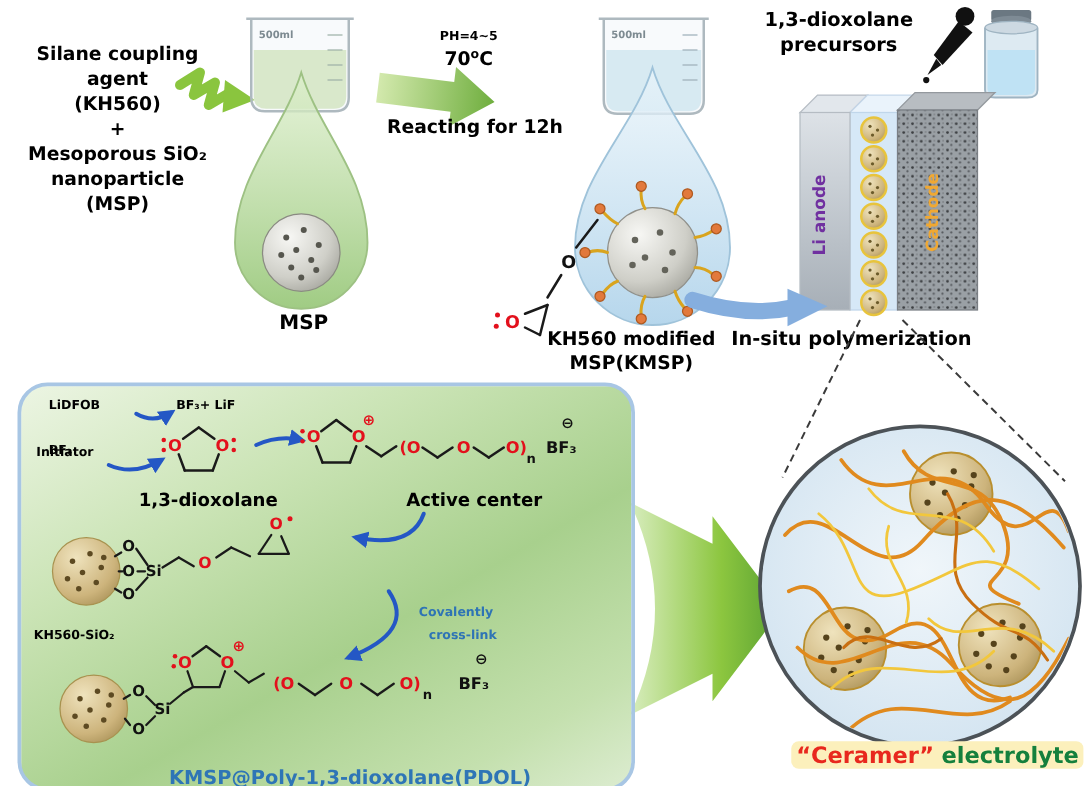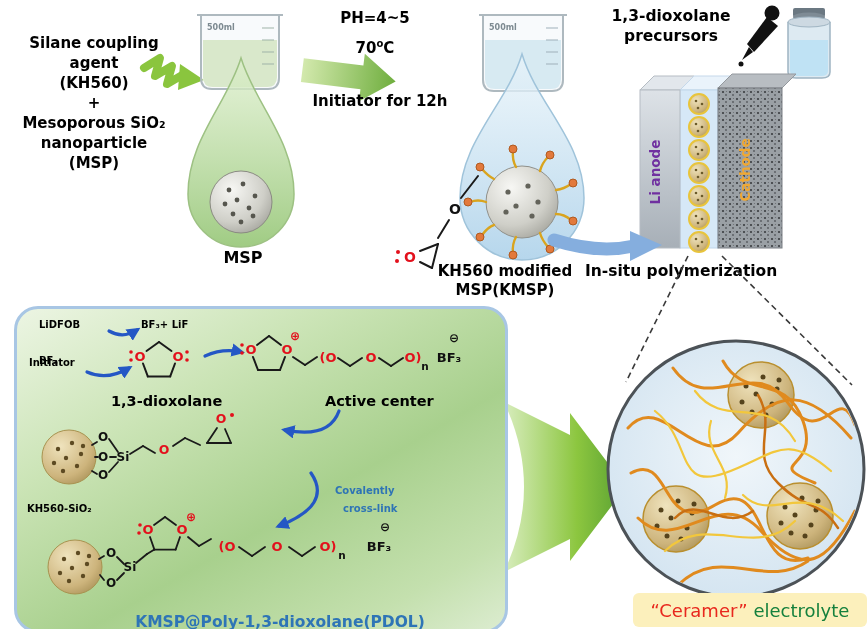--- a/index.html
+++ b/index.html
@@ -155,26 +155,26 @@
   </svg>
 
   <svg class="abs" style="left:183px;top:56px" width="116" height="196">
     <path d="M58,2 C72,48 111,84 111,138 A53,53 0 1 1 5,138 C5,84 44,48 58,2 Z" fill="url(#dropG)" stroke="#9dc183" stroke-width="1.5"></path>
     <g>
       <use href="#sph-gray-31" xlink:href="#sph-gray-31" x="58" y="146"></use>
     </g>
   </svg>
   <div class="abs tc b" style="left:208px;top:248px;width:70px;font-size:16px">MSP</div>
 
-  <div class="abs tc b" style="left:325px;top:9px;width:100px;font-size:15px">PH=4~5</div>
+  <div class="abs tc b" style="left:325px;top:24px;width:100px;font-size:10px">PH=4~5</div>
   <div class="abs tc b" style="left:325px;top:38px;width:100px;font-size:15px"><span>70</span><sup style="font-size:10px">o</sup><span>C</span></div>
   <svg class="abs" style="left:300px;top:50px;transform:rotate(7deg)" width="100" height="52">
     <polygon points="2,14 62,14 62,2 96,26 62,50 62,38 2,38" fill="url(#blockG)"></polygon>
   </svg>
-  <div class="abs tc b" style="left:300px;top:92px;width:160px;font-size:15px">Initiator for 12h</div>
+  <div class="abs tc b" style="left:300px;top:92px;width:160px;font-size:15px">Reacting for 12h</div>
 
   <svg class="abs" style="left:476px;top:8px" width="96" height="88">
     <path d="M9,32 L9,71 Q9,81 19,81 L75,81 Q85,81 85,71 L85,32 Z" fill="#cde7f0"></path>
     <path d="M7,7 L7,72 Q7,83 18,83 L76,83 Q87,83 87,72 L87,7" fill="rgba(235,242,246,0.35)" stroke="#aeb9bf" stroke-width="2"></path>
     <line x1="3" y1="7" x2="91" y2="7" stroke="#aeb9bf" stroke-width="2"></line>
     <g stroke="#9fb0ba" stroke-width="1">
       <line x1="70" y1="20" x2="82" y2="20"></line>
         <line x1="70" y1="32" x2="82" y2="32"></line>
       <line x1="70" y1="44" x2="82" y2="44"></line>
         <line x1="70" y1="56" x2="82" y2="56"></line>
@@ -311,21 +311,21 @@
       <g stroke="#f2c73c" stroke-width="2.2">
         <path d="M52,78 C90,108 72,158 122,140 S182,98 228,138"></path>
         <path d="M92,58 C122,98 162,58 192,108"></path>
         <path d="M62,218 C102,178 152,228 192,188"></path>
         <path d="M140,162 C168,190 198,148 240,188"></path>
         <path d="M108,88 C98,120 132,132 122,165"></path>
       </g>
     </g>
   </svg>
 
-  <div class="abs" style="left:633px;top:593px;width:234px;height:34px;background:#fcf0bc;border-radius:6px;display:flex;align-items:center;justify-content:center;font-size:18px;font-weight:normal">
+  <div class="abs" style="left:633px;top:593px;width:234px;height:22px;background:#fcf0bc;border-radius:6px;display:flex;align-items:center;justify-content:center;font-size:18px;font-weight:bold">
     <span style="color:#e8281e">“Ceramer”</span>
     <span style="width:6px"></span>
     <span style="color:#15803d">electrolyte</span>
   </div>
 
   <div class="abs" style="left:14px;top:306px;width:488px;height:321px;border:3px solid #a8c6e4;border-radius:24px;background:linear-gradient(150deg,#ecf5e3 0%,#cbe4b6 30%,#a8d08d 60%,#c4e0ae 85%,#dcecd0 100%)">
 
     <svg class="abs" style="left:0;top:0" width="482" height="315">
 
       <g fill="none" stroke="#2457c5" stroke-width="3.2" stroke-linecap="round">

